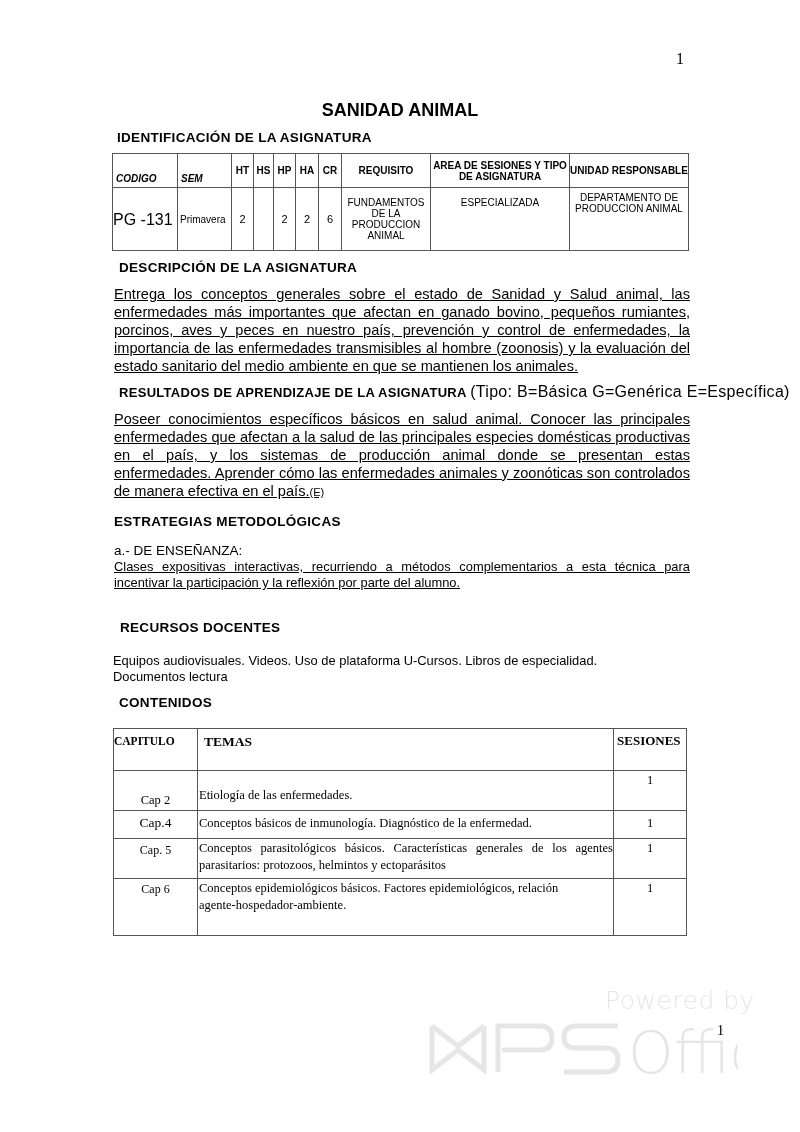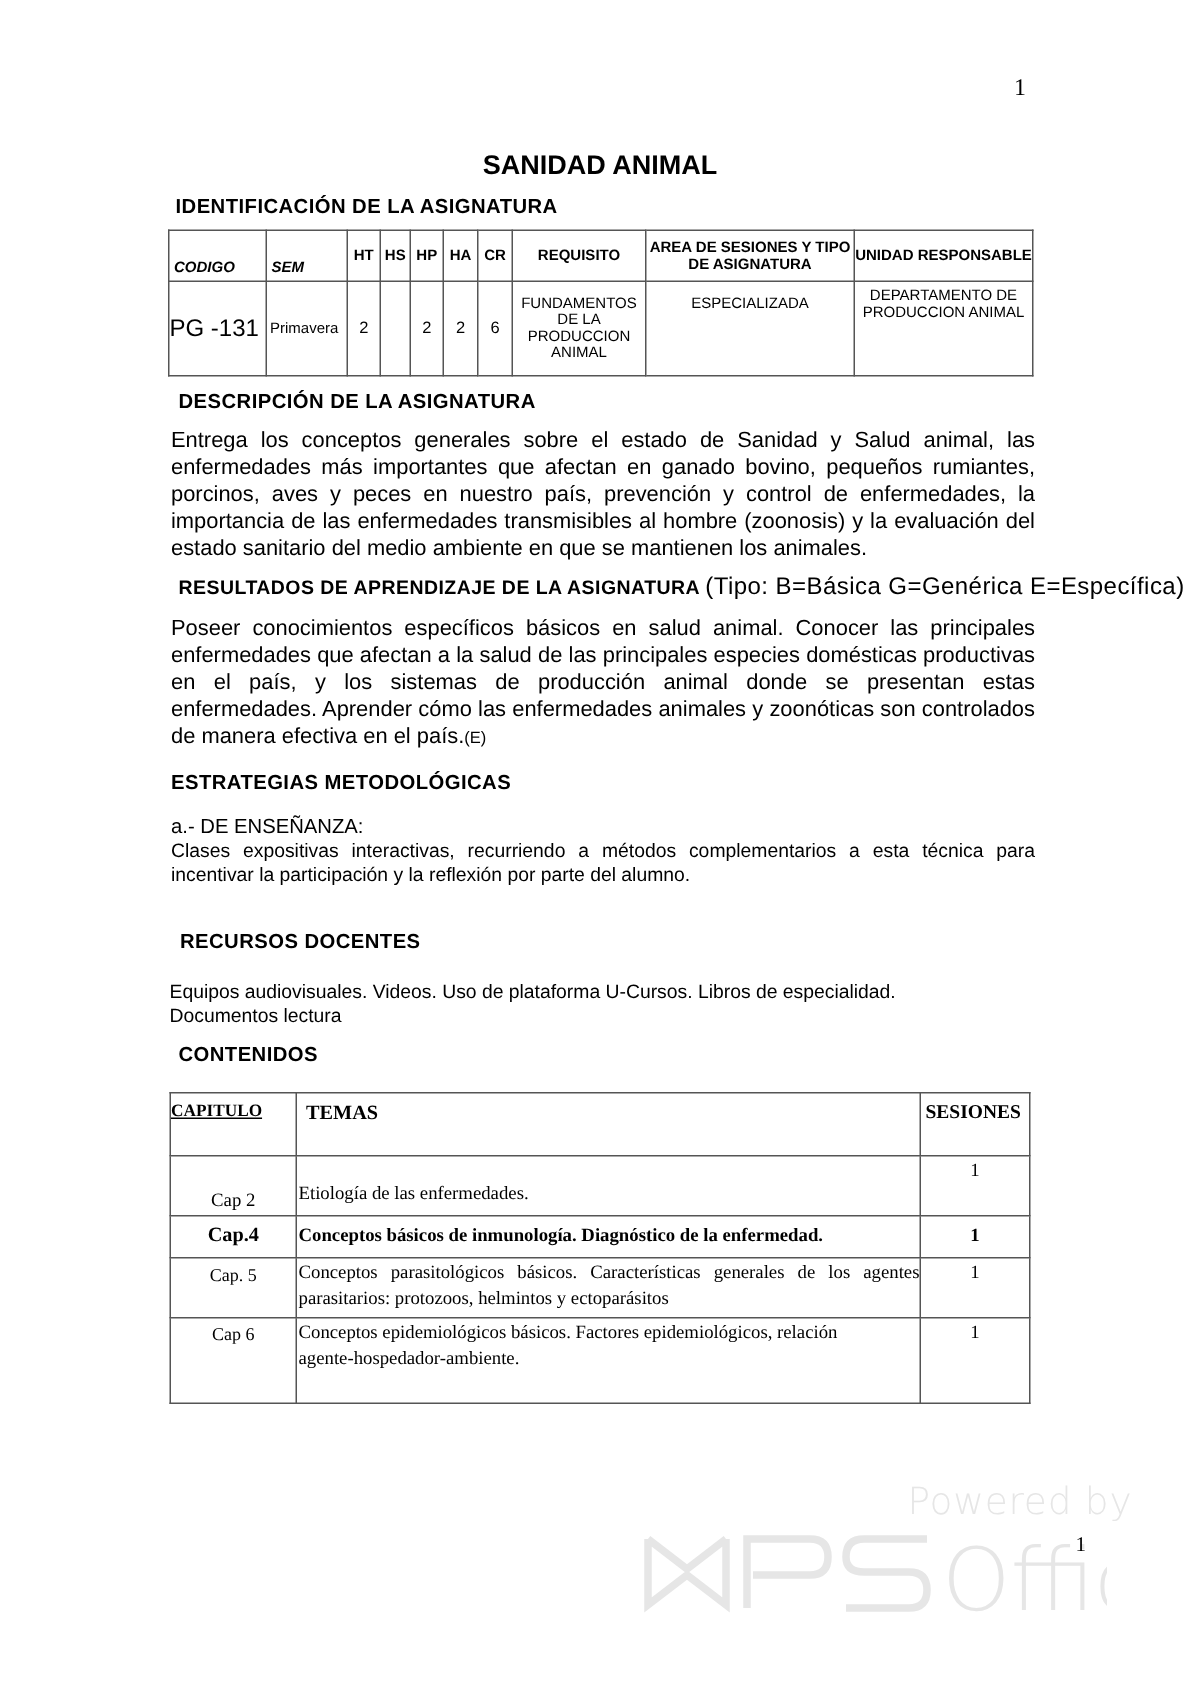--- a/index.html
+++ b/index.html
@@ -19,21 +19,21 @@
   table.ident { position: absolute; left: 112px; top: 153px; border-collapse: collapse; table-layout: fixed; }
   table.ident td, table.ident th { border: 1px solid #555; padding: 0; text-align: center; vertical-align: middle; font-size: 10px; line-height: 11px; }
   table.ident th { font-weight: bold; height: 30px; }
   table.ident th.italic { font-style: italic; text-align: left; vertical-align: bottom; padding: 0 0 3px 3px; font-size: 10px; }
   table.ident td { height: 53px; }
   table.ident td.code { font-size: 16px; text-align: left; padding-left: 0; }
   table.ident td.sem { font-size: 10px; text-align: left; padding-left: 2px; }
   table.ident td.num { font-size: 11px; }
   table.ident td.top { vertical-align: top; padding-top: 9px; }
 
-  .para { font-size: 14.6px; line-height: 18px; text-align: justify; text-align-last: left; width: 576px; }
+  .para { font-size: 14.6px; line-height: 18px; text-align: justify; text-align-last: left; width: 576px; text-decoration: underline; }
   .small { font-size: 12.9px; line-height: 16px; }
   .tiny { font-size: 16px; font-weight: normal; }
 
   
   table.cont { position: absolute; left: 113px; top: 728px; border-collapse: collapse; table-layout: fixed; }
   table.cont td, table.cont th { border: 1px solid #555; padding: 0; vertical-align: top; font-family: "Liberation Serif", "DejaVu Serif", serif; font-size: 12.5px; line-height: 19px; }
   table.cont th { font-weight: bold; text-align: left; }
   .c-cap { text-align: center; }
   .c-ses { text-align: center; }
 
@@ -112,30 +112,30 @@
 <div class="abs sans h-section" style="left:119px; top:695px;">CONTENIDOS</div>
 
 <table class="cont">
   <colgroup>
     <col style="width:84px">
       <col style="width:416px">
       <col style="width:73px">
   </colgroup>
   <tbody>
       <tr style="height:42px;">
-    <th class="c-cap" style="font-size:11.5px; padding-top:3px;text-decoration:underline;">CAPITULO</th>
+    <th class="c-cap" style="font-size:11.5px; padding-top:3px;">CAPITULO</th>
     <th style="padding:3px 12px 0 6px; font-size:13.5px;">TEMAS</th>
     <th class="c-ses" style="font-size:13px; line-height:17px; padding-top:3px; word-break:break-all; padding-left:3px;">SESIONES</th>
   </tr>
   <tr style="height:40px;">
     <td class="c-cap" style="padding-top:20px;">Cap 2</td>
     <td style="padding:15px 0 0 1px;">Etiología de las enfermedades.</td>
     <td class="c-ses" style="padding-top:0;">1</td>
   </tr>
-  <tr style="height:28px;font-weight:bold;">
+  <tr style="height:28px;">
     <td class="c-cap" style="padding-top:2px; font-size:13.5px;">Cap.4</td>
     <td style="padding:3px 0 0 1px;">Conceptos básicos de inmunología. Diagnóstico de la enfermedad.</td>
     <td class="c-ses" style="padding-top:3px;">1</td>
   </tr>
   <tr style="height:40px;">
     <td class="c-cap" style="padding-top:2px; font-size:12px;">Cap. 5</td>
     <td style="padding:1px 0 0 1px; line-height:17px; text-align:justify;">Conceptos parasitológicos básicos. Características generales de los agentes parasitarios: protozoos, helmintos y ectoparásitos</td>
     <td class="c-ses" style="padding-top:0;">1</td>
   </tr>
   <tr style="height:57px;">

